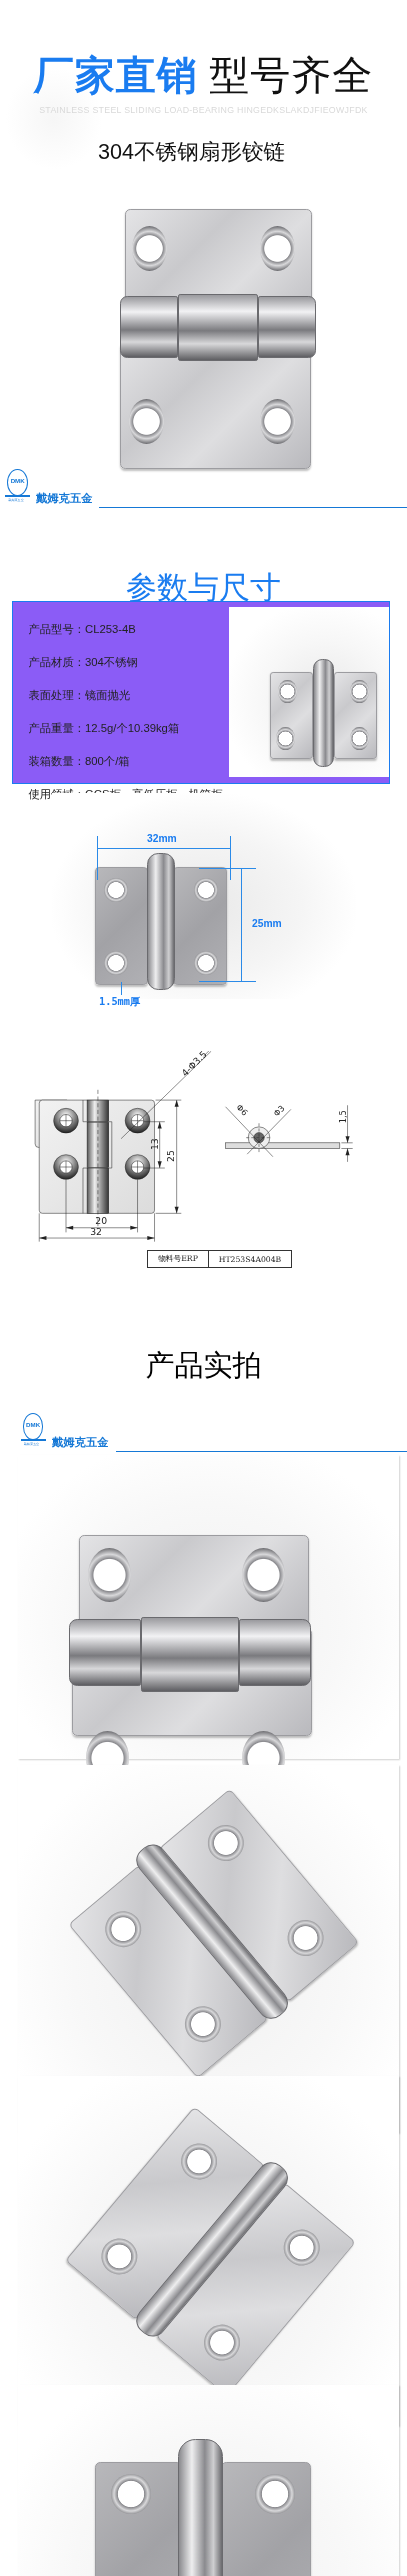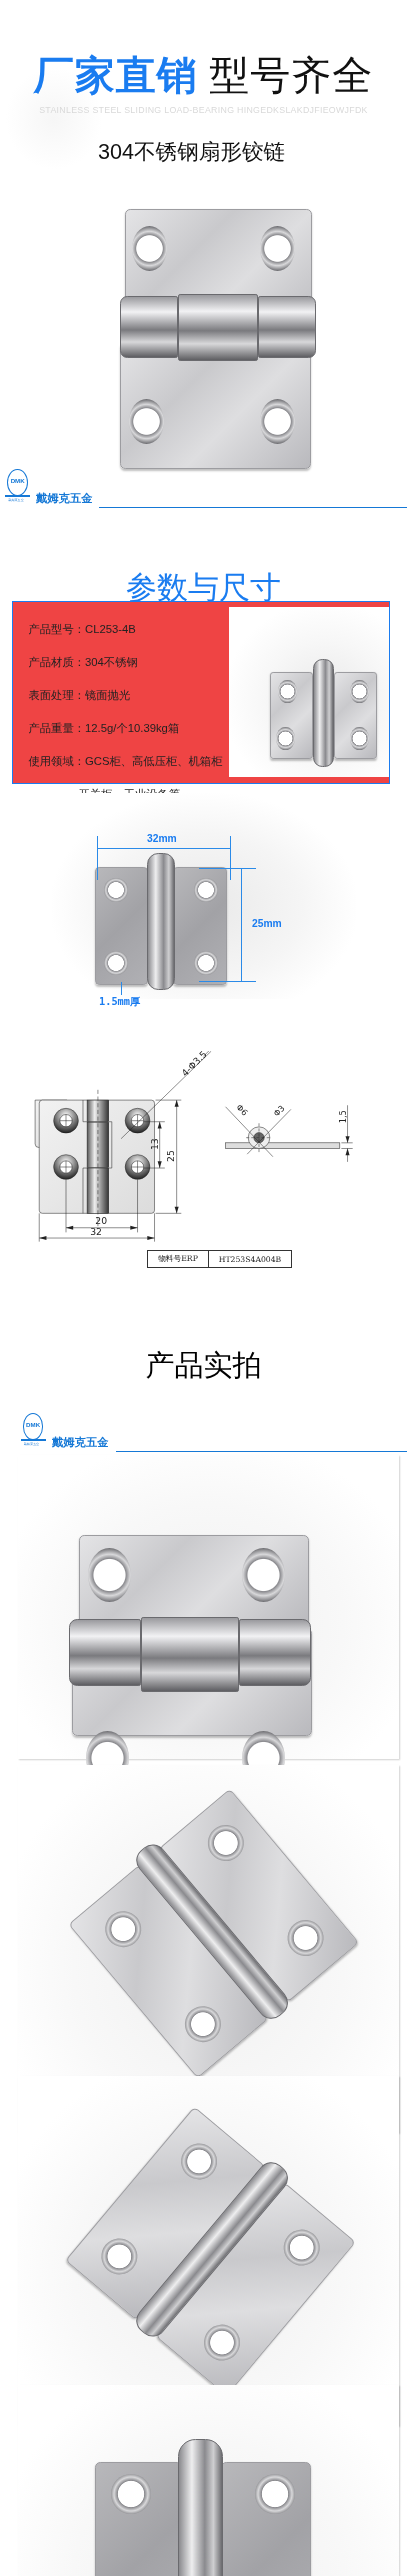--- a/index.html
+++ b/index.html
@@ -98,37 +98,38 @@
 </div>
 
 <div class="abs sec-title sec-title-blue" style="top:567px;">参数与尺寸</div>
 <div class="abs sec-underline" style="top:615px;"></div>
 <div class="abs sec-sub" style="top:623px;">PARAMETERS AND DIMENSIONS</div>
 
 <div class="abs param-box" style="top:600px; top:601px; margin-top:0;">
 </div>
 <div class="abs param-box" style="top:600px; top:601px; border:none; background:transparent;"></div>
 
-<div class="abs" style="left:12px; top:601px; width:378px; height:183px; border:1.5px solid #1a7cf0; background:#ef4444;">
+<div class="abs" style="left:12px; top:601px; width:378px; height:183px; border:1.5px solid #1a7cf0; background:#8b5cf6;">
   <div class="param-photo">
     <div class="hinge" style="left:41px; top:52px; width:108px; height:103px;">
       <div class="plate" style="left:0; top:12.4px; width:43px; height:87px; border-radius:3.1px;"></div>
       <div class="plate" style="left:64px; top:12.4px; width:43px; height:87px; border-radius:3.1px;"></div>
       <div class="hole" style="left:8.2px; top:20.6px; width:18.5px; height:23px;"></div>
       <div class="hole" style="left:80px; top:20.6px; width:18.5px; height:23px;"></div>
       <div class="hole" style="left:6.2px; top:68px; width:18.5px; height:23px;"></div>
       <div class="hole" style="left:80px; top:68px; width:18.5px; height:23px;"></div>
       <div class="knuckle-v" style="left:43px; top:0; width:20.6px; height:108px; border-radius:9.3px;"></div>
     </div>
   </div>
   <div class="param-list">
     <div class="param-row"><span class="lbl">产品型号：</span><span class="val">CL253-4B</span></div>
     <div class="param-row"><span class="lbl">产品材质：</span><span class="val">304不锈钢</span></div>
     <div class="param-row"><span class="lbl">表面处理：</span><span class="val">镜面抛光</span></div>
     <div class="param-row"><span class="lbl">产品重量：</span><span class="val">12.5g/个10.39kg箱</span></div>
+    <div class="param-row"><span class="lbl">装箱数量：</span><span class="val">800个/箱</span></div>
     <div class="param-row"><span class="lbl">使用领域：</span><span class="val">GCS柜、高低压柜、机箱柜</span></div>
     <div class="param-row param-cont">开关柜、工业设备等</div>
   </div>
 </div>
 
 <div class="abs dim-photo">
   <div class="hinge" style="left:43px; top:64px; width:137px; height:134px;">
     <div class="plate" style="left:0; top:10.3px; width:53px; height:118px; border-radius:4.1px; background:linear-gradient(135deg,#b8b8bb,#a2a2a6 50%,#b0b0b4);"></div>
     <div class="plate" style="left:78px; top:10.3px; width:54px; height:118px; border-radius:4.1px; background:linear-gradient(135deg,#b8b8bb,#a2a2a6 50%,#b0b0b4);"></div>
     <div class="hole" style="left:9.3px; top:20.6px; width:24px; height:24px;"></div>

